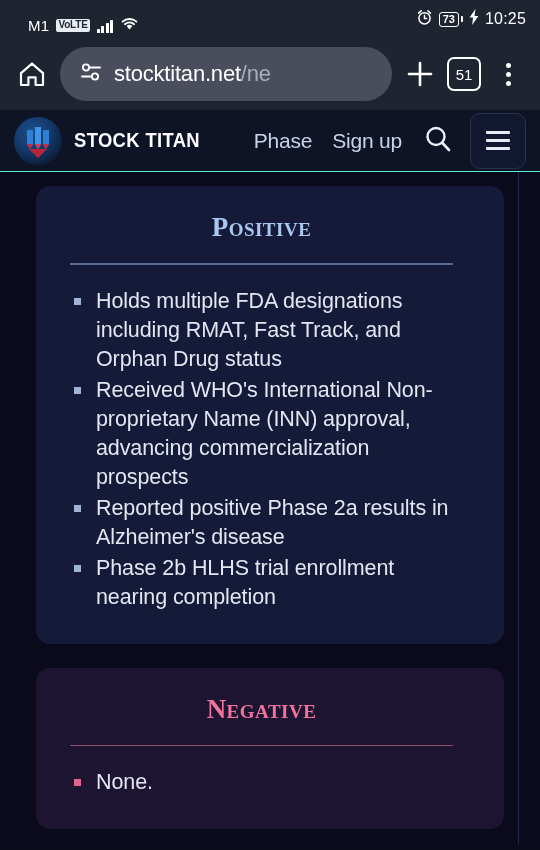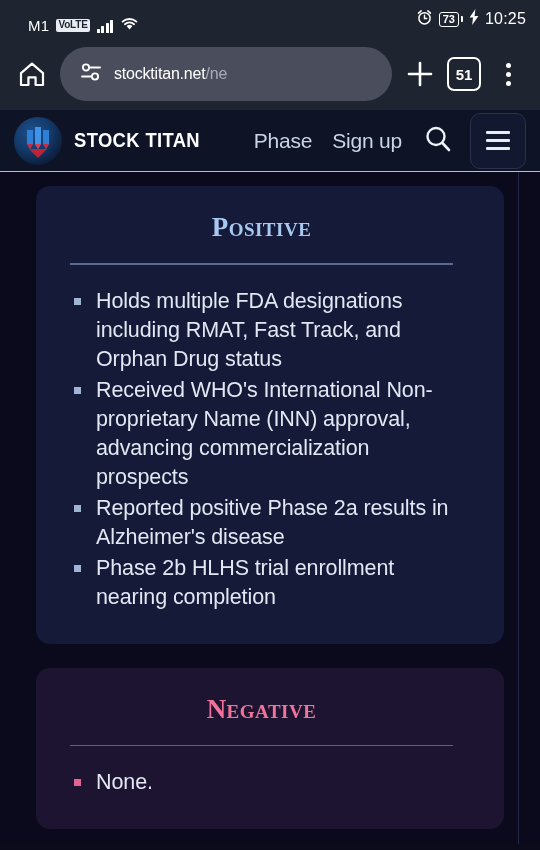--- a/index.html
+++ b/index.html
@@ -41,26 +41,26 @@
   .chrome {
     height:72px; background:#1e2430;
     display:flex; align-items:center; gap:0; padding:0 10px;
   }
   .chrome-icon { width:44px; display:flex; align-items:center; justify-content:center; flex:none; }
   .omnibox {
     flex:1; height:54px; background:#4a4e5c; border-radius:27px;
     display:flex; align-items:center; gap:10px;
     padding:0 18px; margin:0 6px; overflow:hidden;
   }
-  .url { font-size:16px; color:#ffffff; white-space:nowrap; letter-spacing:-.2px; }
+  .url { font-size:22px; color:#ffffff; white-space:nowrap; letter-spacing:-.2px; }
   .url .dim { color:#a9adb8; }
   .tabcount {
     width:34px; height:34px; border:2.5px solid #fff; border-radius:7px;
     display:flex; align-items:center; justify-content:center;
-    font-size:15px; font-weight:bold; color:#fff;
+    font-size:15px; font-weight:normal; color:#fff;
   }
   .dots { display:flex; flex-direction:column; gap:4px; align-items:center; }
   .dots i { width:5px; height:5px; border-radius:50%; background:#fff; display:block; }
 
   
   .siteheader {
     height:62px; background:#0e1326;
     display:flex; align-items:center; padding:0 14px; gap:0;
     border-bottom:1px solid #5eead4;
   }

